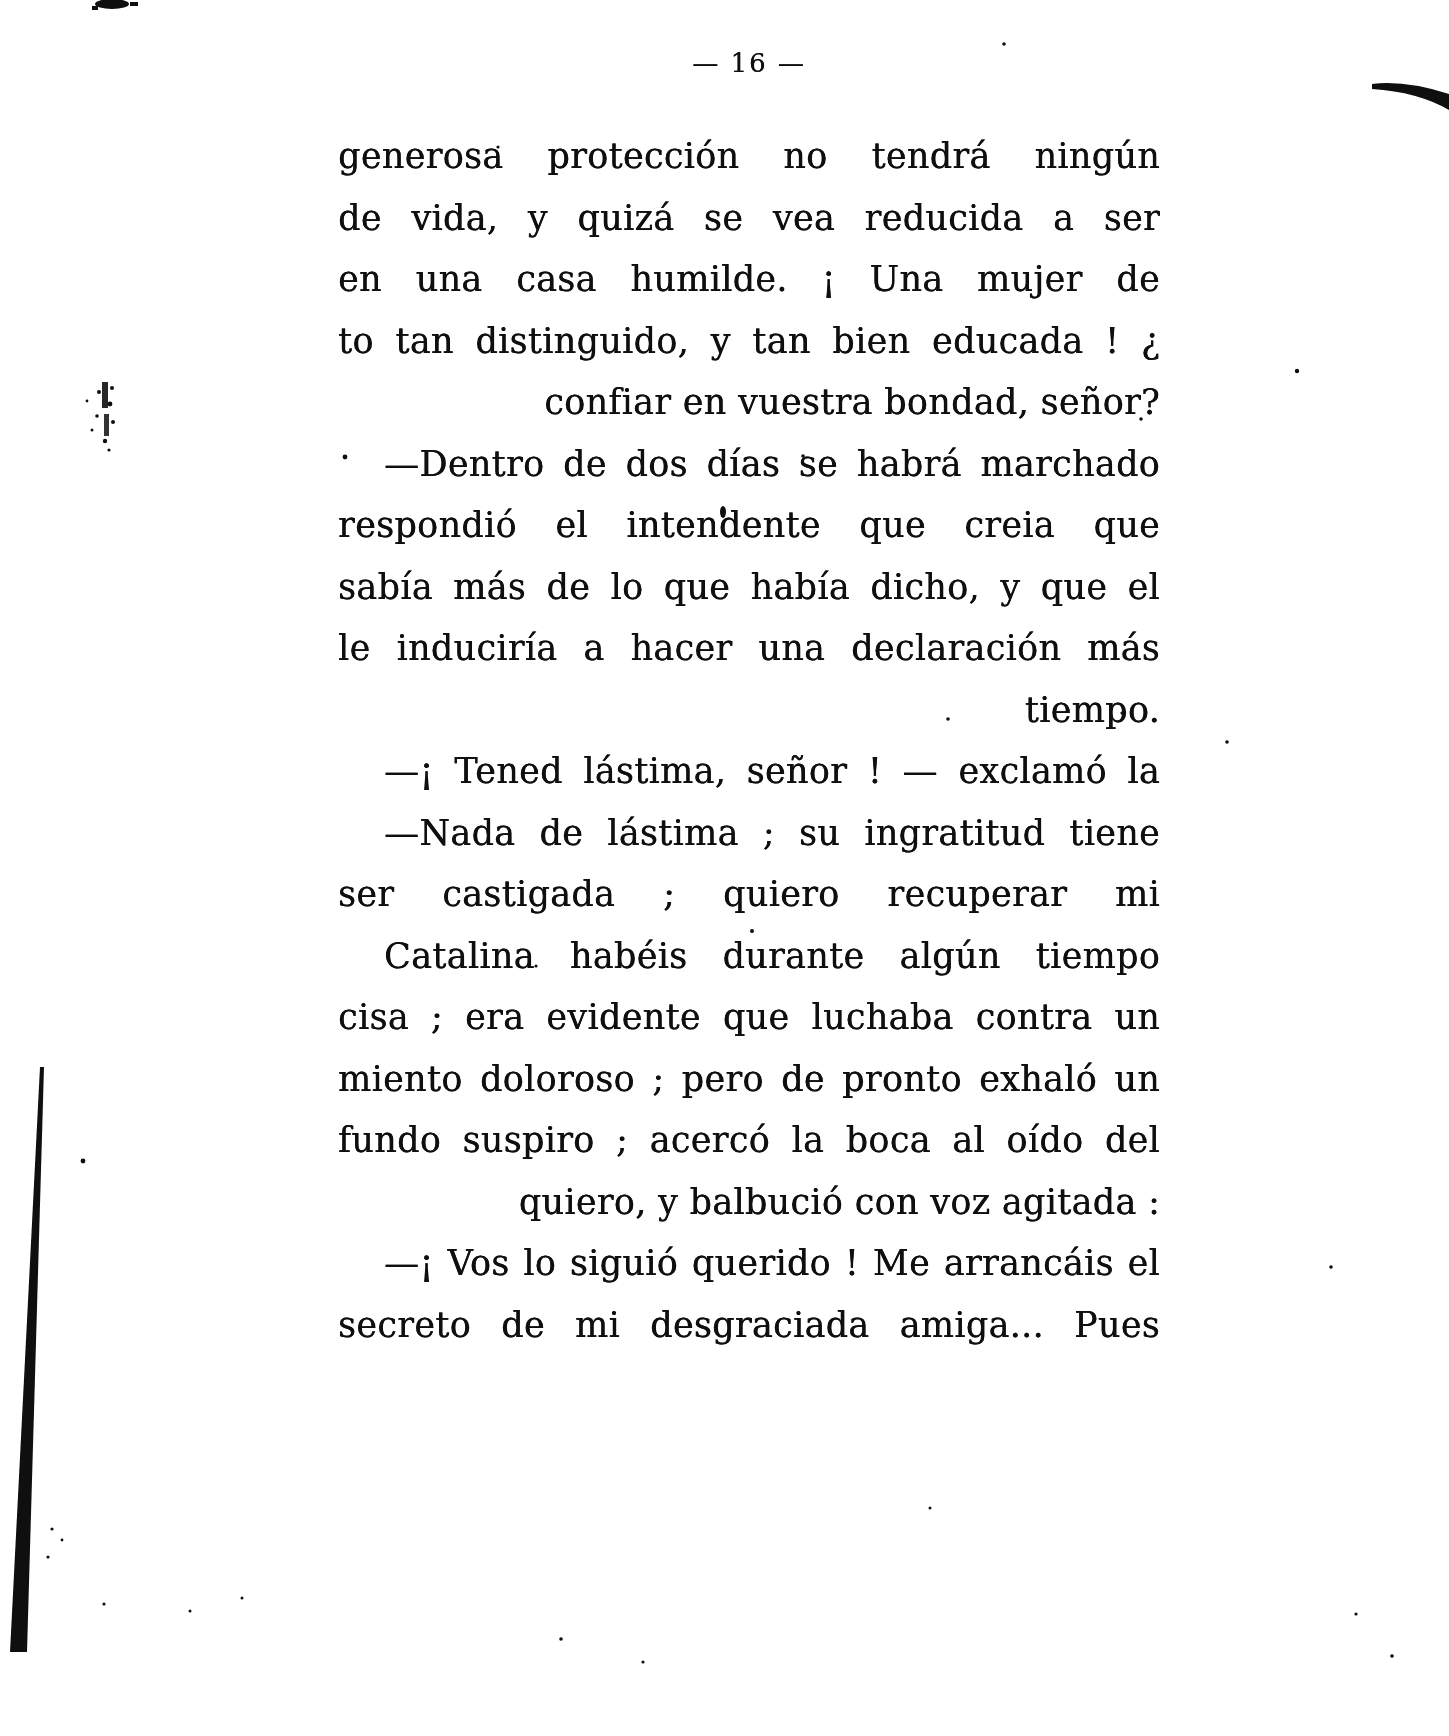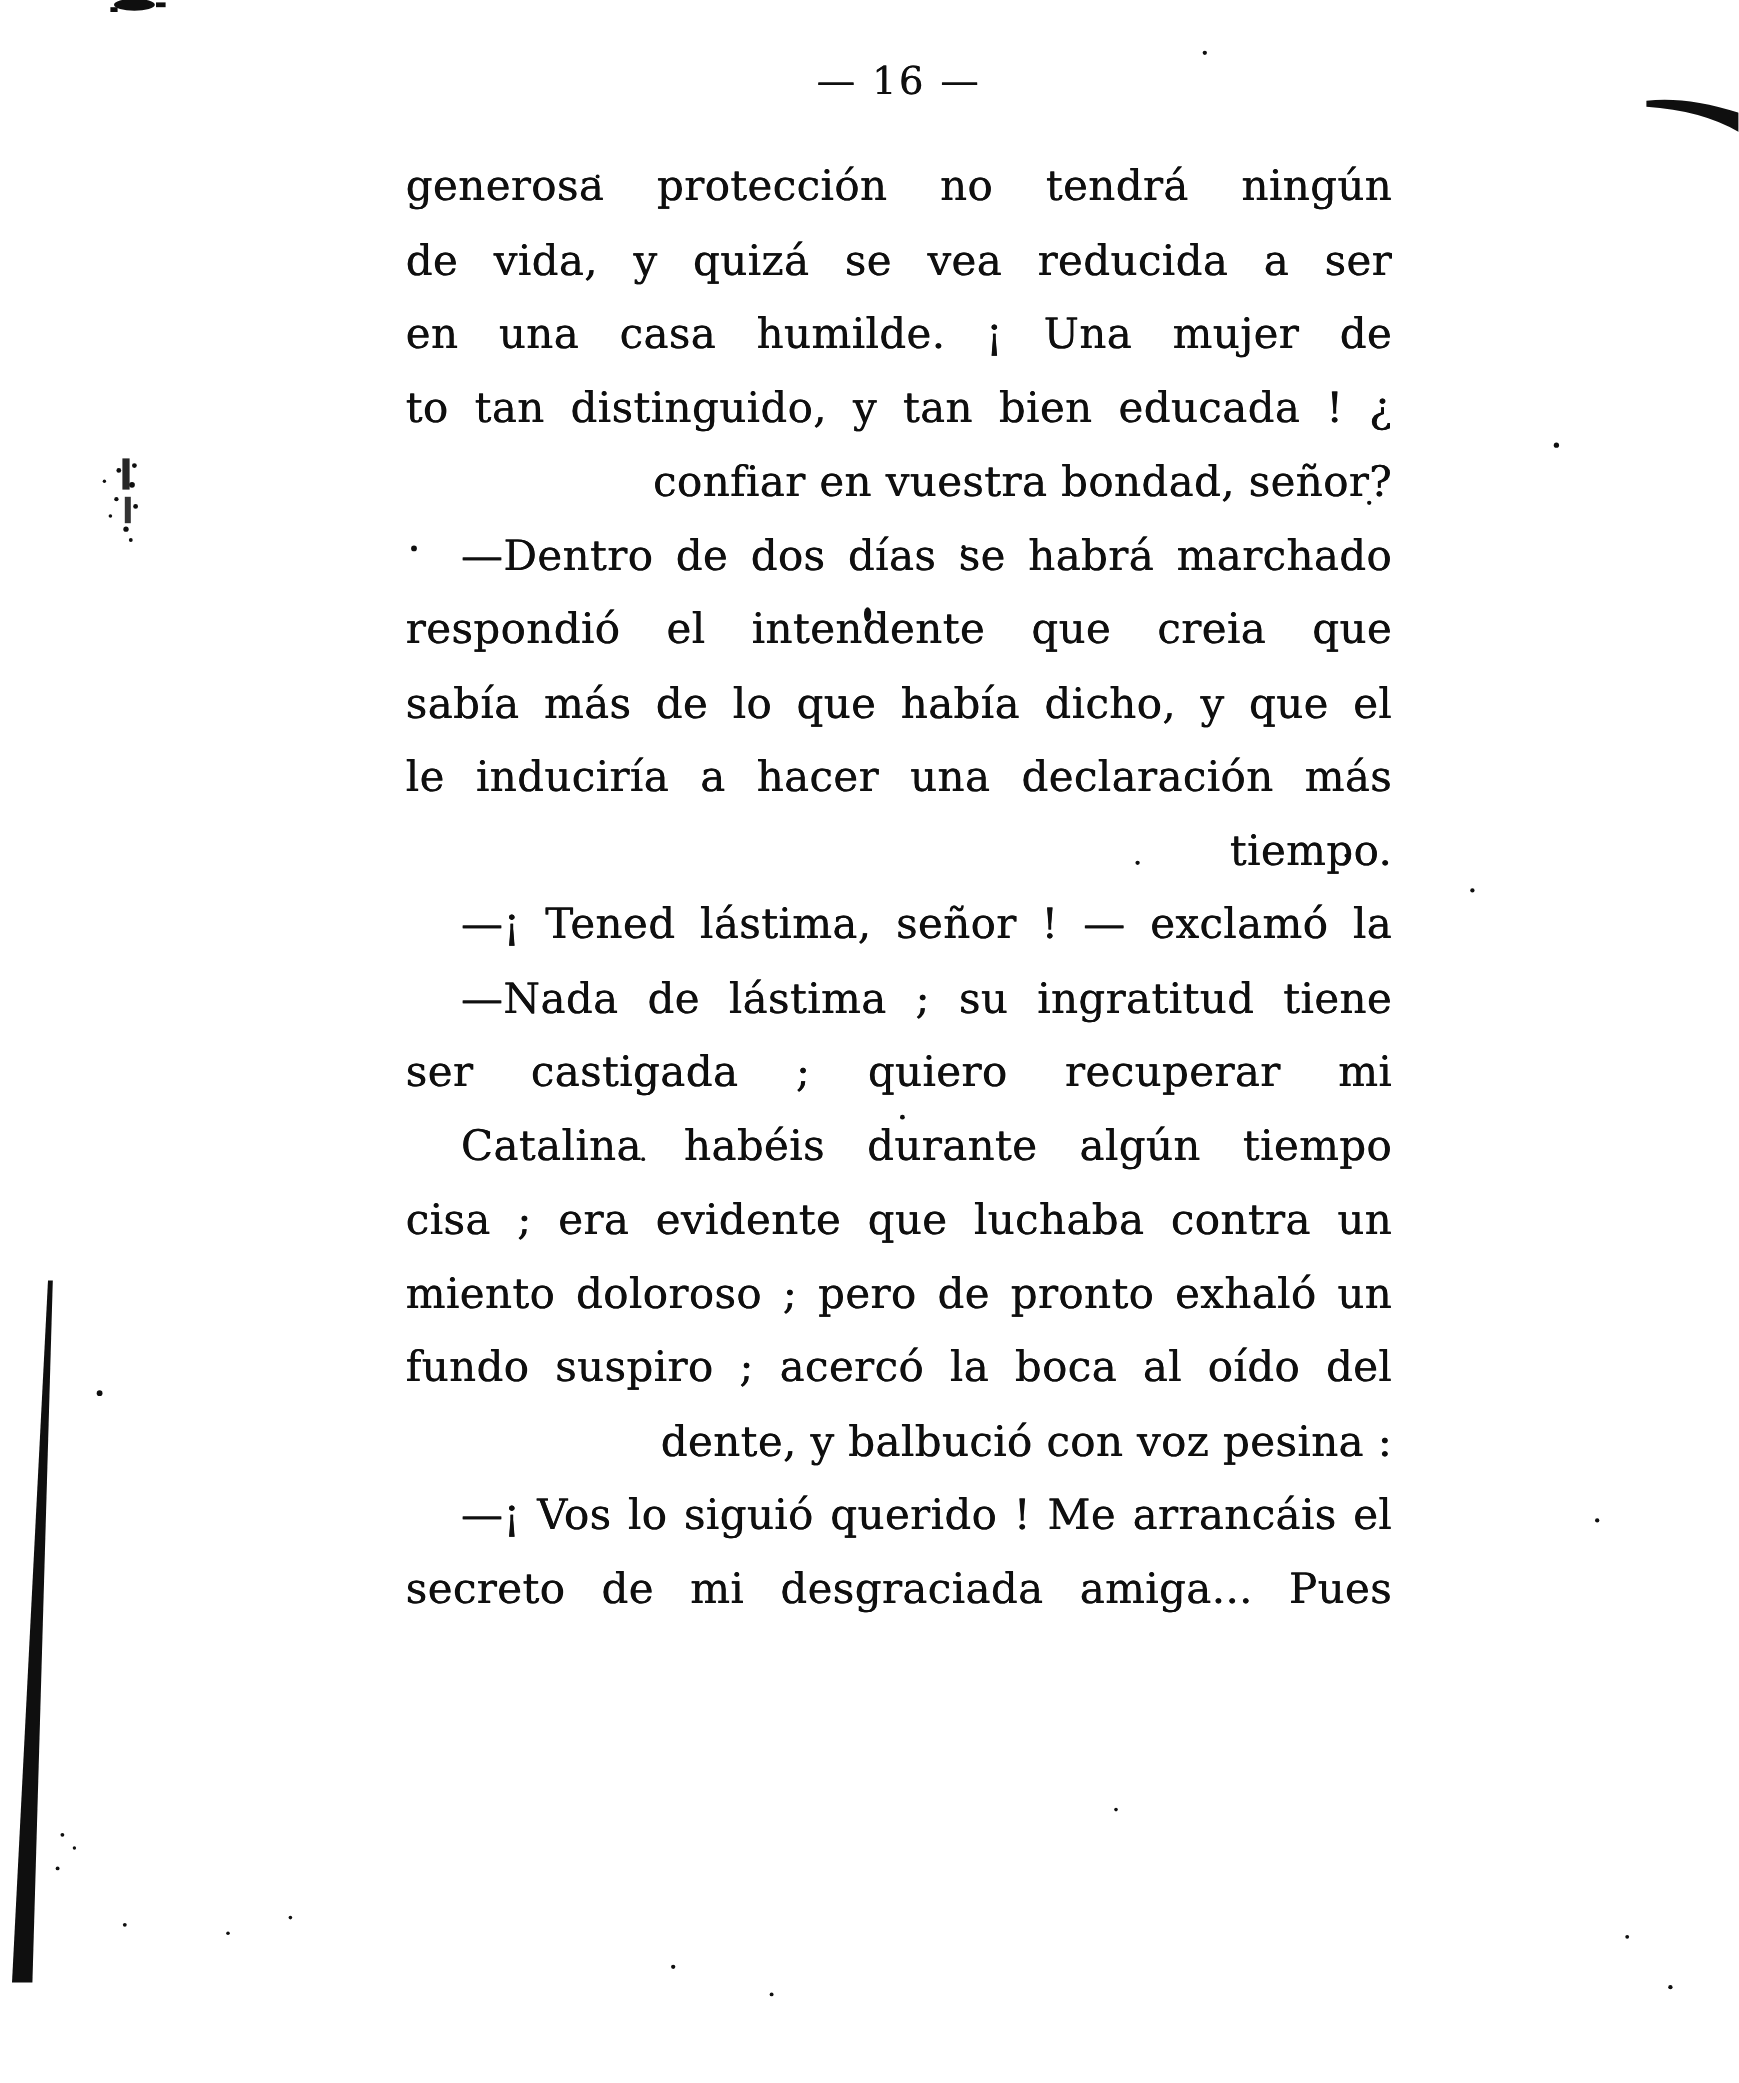--- a/index.html
+++ b/index.html
@@ -15,21 +15,21 @@
     overflow: hidden;
     font-family: "DejaVu Serif", "Liberation Serif", serif;
     color: #0f0f0f;
   }
   .page-number {
     position: absolute;
     top: 48px;
     left: 338px;
     width: 822px;
     text-align: center;
-    font-size: 32px;
+    font-size: 26px;
     letter-spacing: 2px;
     text-shadow: 0.3px 0 0 currentColor;
   }
   .text-block {
     position: absolute;
     top: 126px;
     left: 338px;
     width: 822px;
   }
   .line {
@@ -81,21 +81,21 @@
     <div class="line j">sabía más de lo que había dicho, y que el temor</div>
     <div class="line j">le induciría a hacer una declaración más com-</div>
     <div class="line">tiempo.</div>
     <div class="line j ind">—¡ Tened lástima, señor ! — exclamó la cam-</div>
     <div class="line j ind">—Nada de lástima ; su ingratitud tiene que</div>
     <div class="line j">ser castigada ; quiero recuperar mi tranquilidad.</div>
     <div class="line j ind">Catalina habéis durante algún tiempo inde-</div>
     <div class="line j">cisa ; era evidente que luchaba contra un senti-</div>
     <div class="line j">miento doloroso ; pero de pronto exhaló un pro-</div>
     <div class="line j">fundo suspiro ; acercó la boca al oído del inten-</div>
-    <div class="line">dente, y balbució con voz pesina :</div>
+    <div class="line">quiero, y balbució con voz agitada :</div>
     <div class="line j ind">—¡ Vos lo siguió querido ! Me arrancáis el</div>
     <div class="line j">secreto de mi desgraciada amiga... Pues bien,</div>
   </div>
 
   <svg class="artifacts" viewBox="0 0 1449 1736" xmlns="http://www.w3.org/2000/svg">
 
     <g fill="#0f0f0f">
       <ellipse cx="112" cy="4" rx="17" ry="5"></ellipse>
       <rect x="92" y="6" width="6" height="4"></rect>
       <rect x="130" y="2" width="8" height="4"></rect>

